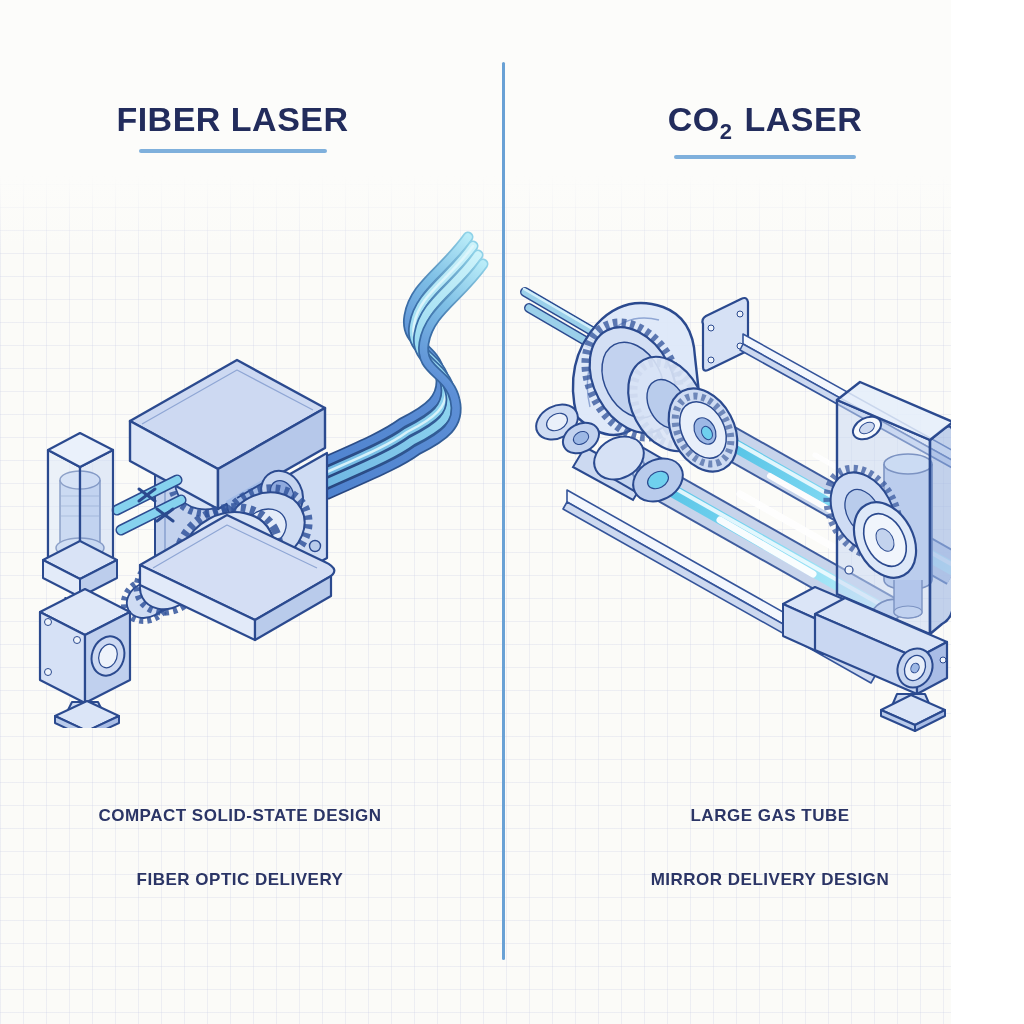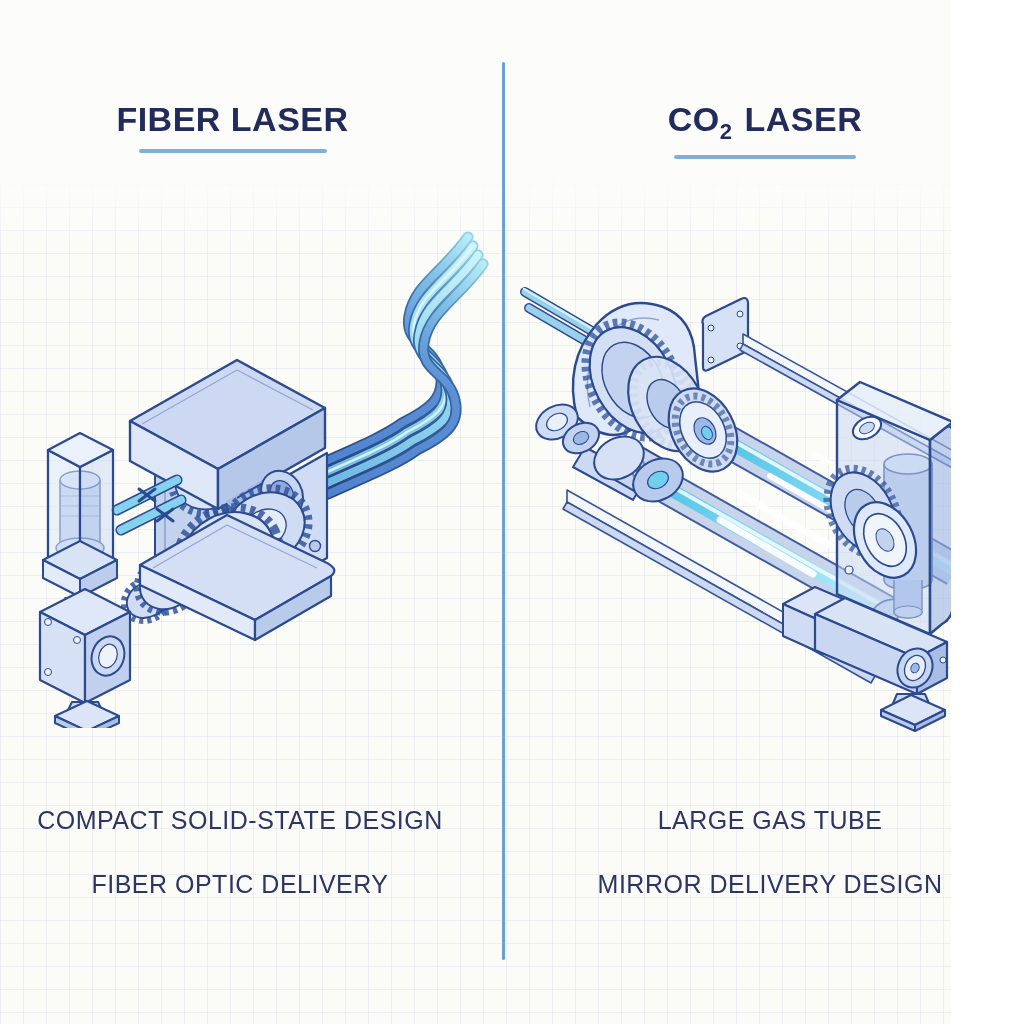--- a/index.html
+++ b/index.html
@@ -26,21 +26,21 @@
   }
   .panel-title .title-rest{margin-left:12px;}
   .panel-title sub{font-size:22px;}
   .title-underline{height:4px;background:#7fb0dc;border-radius:2px;margin:10px auto 0;}
   .left-title{left:40px;top:100px;width:385px;}
   .left-title .title-underline{width:188px;}
   .right-title{left:555px;top:100px;width:420px;}
   .right-title .title-underline{width:182px;}
   .caption{
     position:absolute;text-align:center;
-    font-size:25px;font-weight:400;letter-spacing:.5px;color:#2b3566;
+    font-size:17px;font-weight:700;letter-spacing:.5px;color:#2b3566;
   }
   .cap-l1{left:20px;top:806px;width:440px;}
   .cap-l2{left:20px;top:870px;width:440px;}
   .cap-r1{left:540px;top:806px;width:460px;}
   .cap-r2{left:540px;top:870px;width:460px;}
   .illus{position:absolute;}
   .illus-left{left:25px;top:228px;}
   .illus-right{left:515px;top:262px;}
 </style>
 </head>

